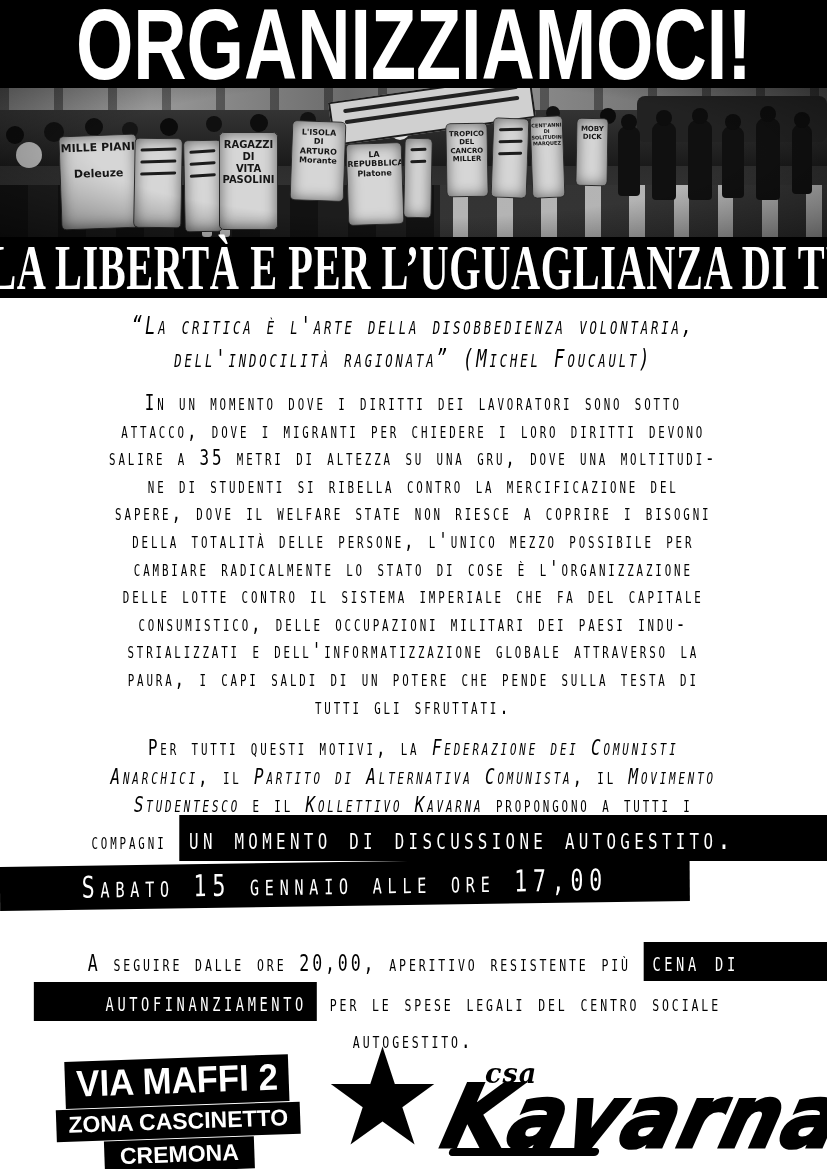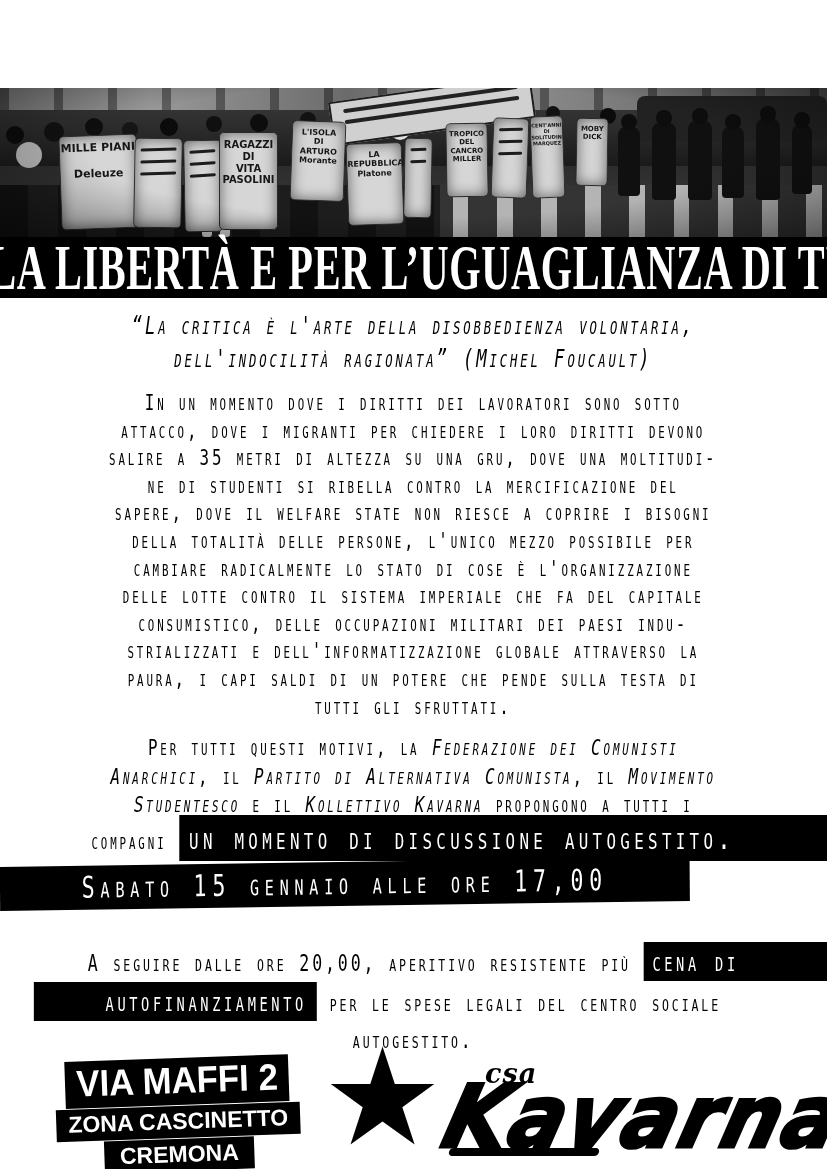--- a/index.html
+++ b/index.html
@@ -85,20 +85,23 @@
       font-weight:bold;font-style:italic;font-size:82px;line-height:1;letter-spacing:2px;
       transform:skewX(-14deg) scaleY(1.06);transform-origin:0 0;-webkit-text-stroke:3px #000;}
   .logo-swash{position:absolute;left:-6px;top:86px;width:150px;height:8px;background:#000;
       transform:skewX(-14deg);border-radius:4px;}
 </style>
 </head>
 <body>
 
 <div class="page">
 
+  <div class="title-band">
+    <div class="title">ORGANIZZIAMOCI!</div>
+  </div>
 
   <div class="photo">
     <div class="ph-bldg"></div>
     <div class="ph-crowd"></div>
     <div class="ph-crowd-r"></div>
     <div class="ph-street"></div>
     <div class="zebra"></div>
     <div class="ph-legs"></div>
     <i class="leg-light" style="left:202px"></i>
     <i class="leg-light" style="left:220px"></i>

